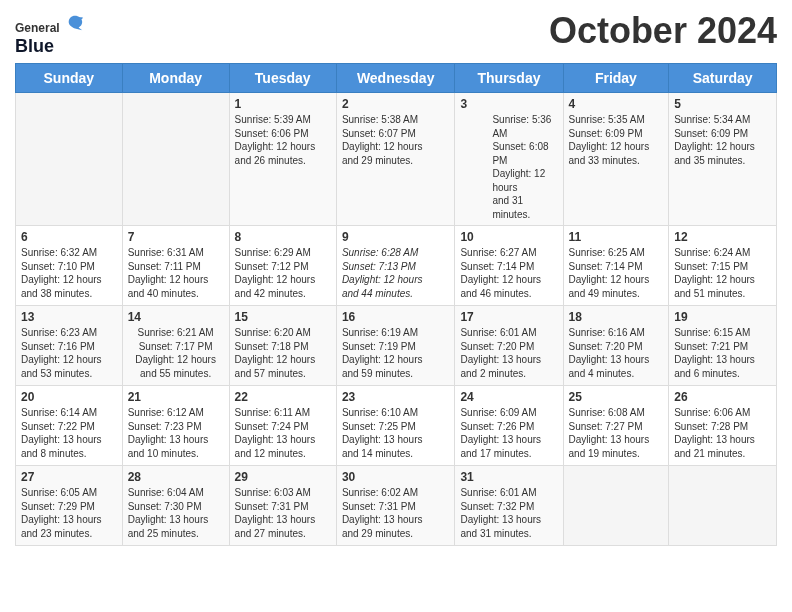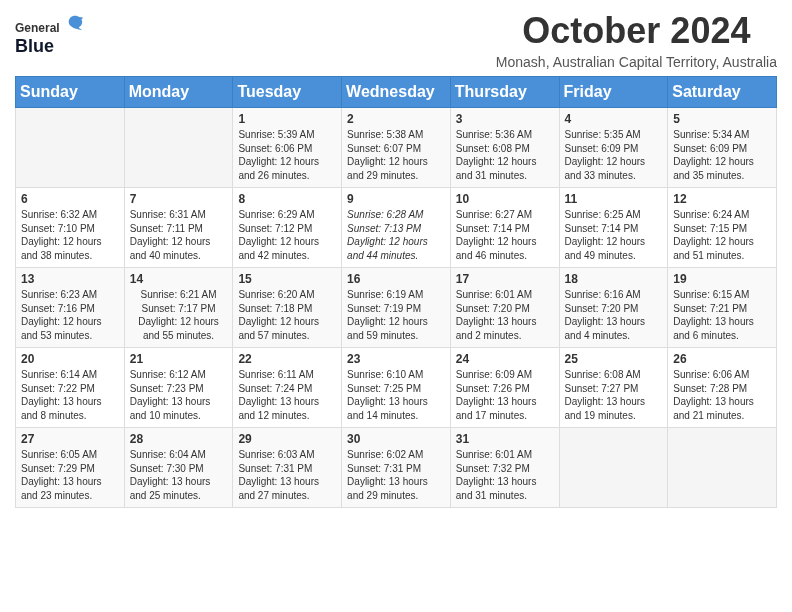--- a/index.html
+++ b/index.html
@@ -30,45 +30,45 @@
       font-size: 18px;
       font-weight: bold;
       color: #0f172a;
     }
     .logo-icon {
       width: 18px;
       height: 18px;
       margin-left: 2px;
     }
     .title-section {
-      text-align: center;
+      text-align: left;
     }
     .month-title {
       font-size: 36px;
       font-weight: bold;
       color: #333;
     }
     .location-subtitle {
       font-size: 14px;
       color: #555;
       margin-top: 2px;
     }
     .calendar-table {
       width: 100%;
       border-collapse: collapse;
       margin-top: 6px;
       border: 1px solid #ccc;
     }
     .calendar-table th {
       background-color: #4a90d9;
       color: #fff;
-      font-size: 16px;
-      font-weight: bold;
-      padding: 6px 4px;
-      text-align: left;
+      font-size: 14px;
+      font-weight: bold;
+      padding: 6px 20px;
+      text-align: center;
       border: 1px solid #3a7fc1;
     }
     .calendar-table td {
       vertical-align: top;
       padding: 4px 5px;
       border: 1px solid #ddd;
       font-size: 10.5px;
       color: #333;
       height: 80px;
       background: #fff;
@@ -105,21 +105,20 @@
       <svg class="logo-icon" viewBox="0 0 20 20" xmlns="http://www.w3.org/2000/svg">
         <path d="M10 2 C14 2 18 5 18 9 C18 12 16 14 14 15 L18 18 L10 16 C6 15 3 12 3 9 C3 5 6 2 10 2Z" fill="#4a90d9"></path>
         <path d="M14 4 C16 3 19 4 19 4 C18 6 16 7 14 7Z" fill="#4a90d9"></path>
       </svg>
       <br>
       <span class="logo-text-blue">Blue</span>
     </div>
   </div>
   <div class="title-section">
     <div class="month-title">October 2024</div>
-    <div class="location-subtitle">Monash, Australian Capital Territory, Australia</div>
   </div>
 </div>
 
 <table class="calendar-table">
   <thead>
     <tr>
     <th>Sunday</th>
         <th>Monday</th>
         <th>Tuesday</th>
         <th>Wednesday</th>
@@ -141,21 +140,21 @@
         </td>
         <td>
           <span class="day-number">2</span>
           <div class="day-info" style="white-space: pre-line;">Sunrise: 5:38 AM
 Sunset: 6:07 PM
 Daylight: 12 hours
 and 29 minutes.</div>
         </td>
         <td>
           <span class="day-number">3</span>
-          <div class="day-info" style="white-space: pre-line;">Sunrise: 5:36 AM
+          <div class="day-info" style="white-space: pre-line; margin-left: 32px;">Sunrise: 5:36 AM
 Sunset: 6:08 PM
 Daylight: 12 hours
 and 31 minutes.</div>
         </td>
         <td>
           <span class="day-number">4</span>
           <div class="day-info" style="white-space: pre-line;">Sunrise: 5:35 AM
 Sunset: 6:09 PM
 Daylight: 12 hours
 and 33 minutes.</div>

